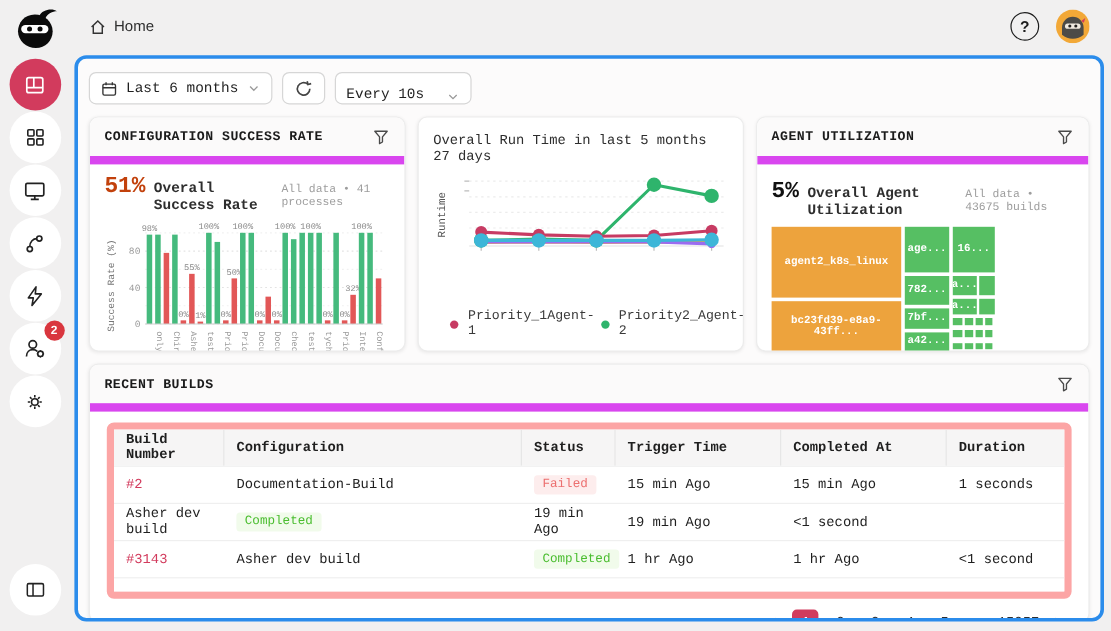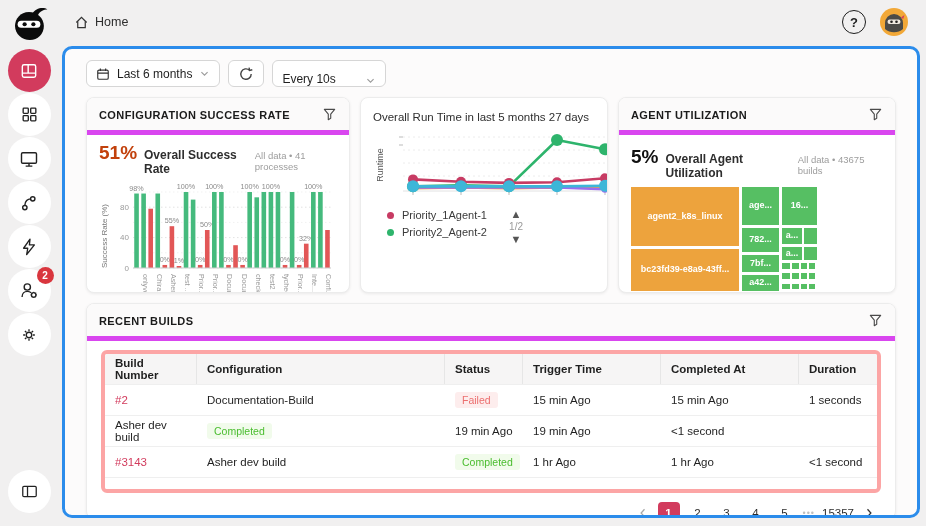--- a/index.html
+++ b/index.html
@@ -39,55 +39,55 @@
   .help-btn {
     width: 24px; height: 24px; border-radius: 50%; border: 1.8px solid #1d1d1d;
     display: flex; align-items: center; justify-content: center;
     font-size: 13px; font-weight: bold; color: #1d1d1d; cursor: pointer; background: transparent;
   }
   .avatar { width: 28px; height: 28px; border-radius: 50%; cursor: pointer; }
   
   .main {
     position: absolute; left: 62px; top: 46px; width: 858px; height: 472px;
     background: #fcfbfb; border: 3px solid #2b8ceb; border-radius: 10px;
-    padding: 11px 21px; overflow: hidden;
+    padding: 11px 9px; overflow: hidden; font-family: Liberation Mono, monospace;
   }
   .filter-row { display: flex; gap: 8px; margin-bottom: 10px; }
   .ctrl {
     display: inline-flex; align-items: center; gap: 7px; background: #fff;
     border: 1px solid #d6d6d6; border-radius: 6px; height: 27px; padding: 0 9px;
     font-size: 12px; color: #1f1f1f; cursor: pointer;
   }
   .ctrl.select { width: 114px; align-items: flex-end; }
   .ctrl.select .chev { margin-left: auto; }
   .ctrl.icon-only { width: 36px; justify-content: center; }
   
   .cards-row { display: flex; gap: 10px; height: 196px; }
   .card {
     background: #fff; border: 1px solid #ececec; border-radius: 8px;
     box-shadow: 0 1px 3px rgba(0,0,0,.07); display: flex; flex-direction: column; overflow: hidden;
   }
   .card-header {
     display: flex; justify-content: space-between; align-items: center;
-    padding: 9px 12px 8px; border-bottom: 5px solid #d946ef; background: #fbfafa;
+    padding: 9px 12px 8px; border-bottom: 7px solid #d946ef; background: #fbfafa;
     font-size: 11px; font-weight: bold; letter-spacing: .4px; color: #1b1b1b; flex: none;
   }
   .card-body { padding: 7px 12px 6px; flex: 1; }
   #card-success { width: 264px; flex: none; }
   #card-history { flex: 1; }
   #card-agents  { width: 278px; flex: none; }
   .stat-row { display: flex; align-items: baseline; gap: 7px; }
   .stat-value { font-size: 19px; font-weight: bold; }
   .stat-value.red { color: #c2410c; }
   .stat-value.dark { color: #111; }
   .stat-label { font-size: 12px; font-weight: bold; color: #2e2e2e; }
   .stat-meta { margin-left: auto; font-size: 9.5px; color: #9d9d9d; }
   .hist-sub { font-size: 11.5px; color: #2e2e2e; margin: 6px 0 2px; }
   .hist-footer { display: flex; align-items: flex-start; margin-top: 2px; }
-  .legend { display: flex; flex-direction: column; gap: 5px; padding-left: 14px; }
+  .legend { display: flex; gap: 5px; padding-left: 14px; margin-top: 34px; }
   .legend-item { display: flex; align-items: center; gap: 8px; font-size: 11px; color: #3a3a3a; cursor: pointer; }
   .legend-dot { width: 7px; height: 7px; border-radius: 50%; flex: none; }
   .hist-pager { margin-left: auto; margin-right: 72px; display: flex; flex-direction: column; align-items: center; gap: 0; }
   .pager-arrow { font-size: 11px; color: #555; line-height: 1; cursor: pointer; }
   .pager-count { font-size: 10px; color: #9a9a9a; line-height: 1.4; }
   
   .treemap { display: flex; gap: 3px; height: 104px; margin-top: 7px; }
   .tm-col { display: flex; flex-direction: column; gap: 3px; flex: none; }
   .tm-row { display: flex; gap: 2px; }
   .tile {
@@ -95,21 +95,21 @@
     color: #fff; font-weight: bold; font-size: 9px; line-height: 1.05;
     overflow: hidden; padding: 1px 2px; cursor: pointer;
   }
   .tile.orange { background: #eda33d; }
   .tile.green  { background: #56bf63; }
   .tinygrid { display: flex; flex-wrap: wrap; gap: 2px; width: 35px; }
   .tinygrid .tile { padding: 0; }
   
   .rb-card { margin-top: 10px; height: 216px; display: flex; flex-direction: column; }
   .rb-body { padding: 9px 14px 6px; flex: 1; display: flex; flex-direction: column; }
-  .tbl { border: 4px solid #fca5a5; border-radius: 6px; overflow: hidden; background: #fff; }
+  .tbl { border: 6px solid #fca5a5; border-radius: 6px; overflow: hidden; background: #fff; }
   .trow {
     display: grid; grid-template-columns: 92px 248px 78px 138px 138px 1fr;
     align-items: center; font-size: 11.5px; color: #1f1f1f;
   }
   .trow > div { padding: 0 10px; height: 100%; display: flex; align-items: center; }
   .thead { background: #f6f5f5; height: 30px; font-weight: bold; }
   .thead > div { border-right: 1px solid #e6e6e6; }
   .thead > div:last-child { border-right: none; }
   .tdata { height: 31px; border-top: 1px solid #efefef; background: #fff; }
   .tfoot { height: 12px; border-top: 1px solid #efefef; background: #fff; }

